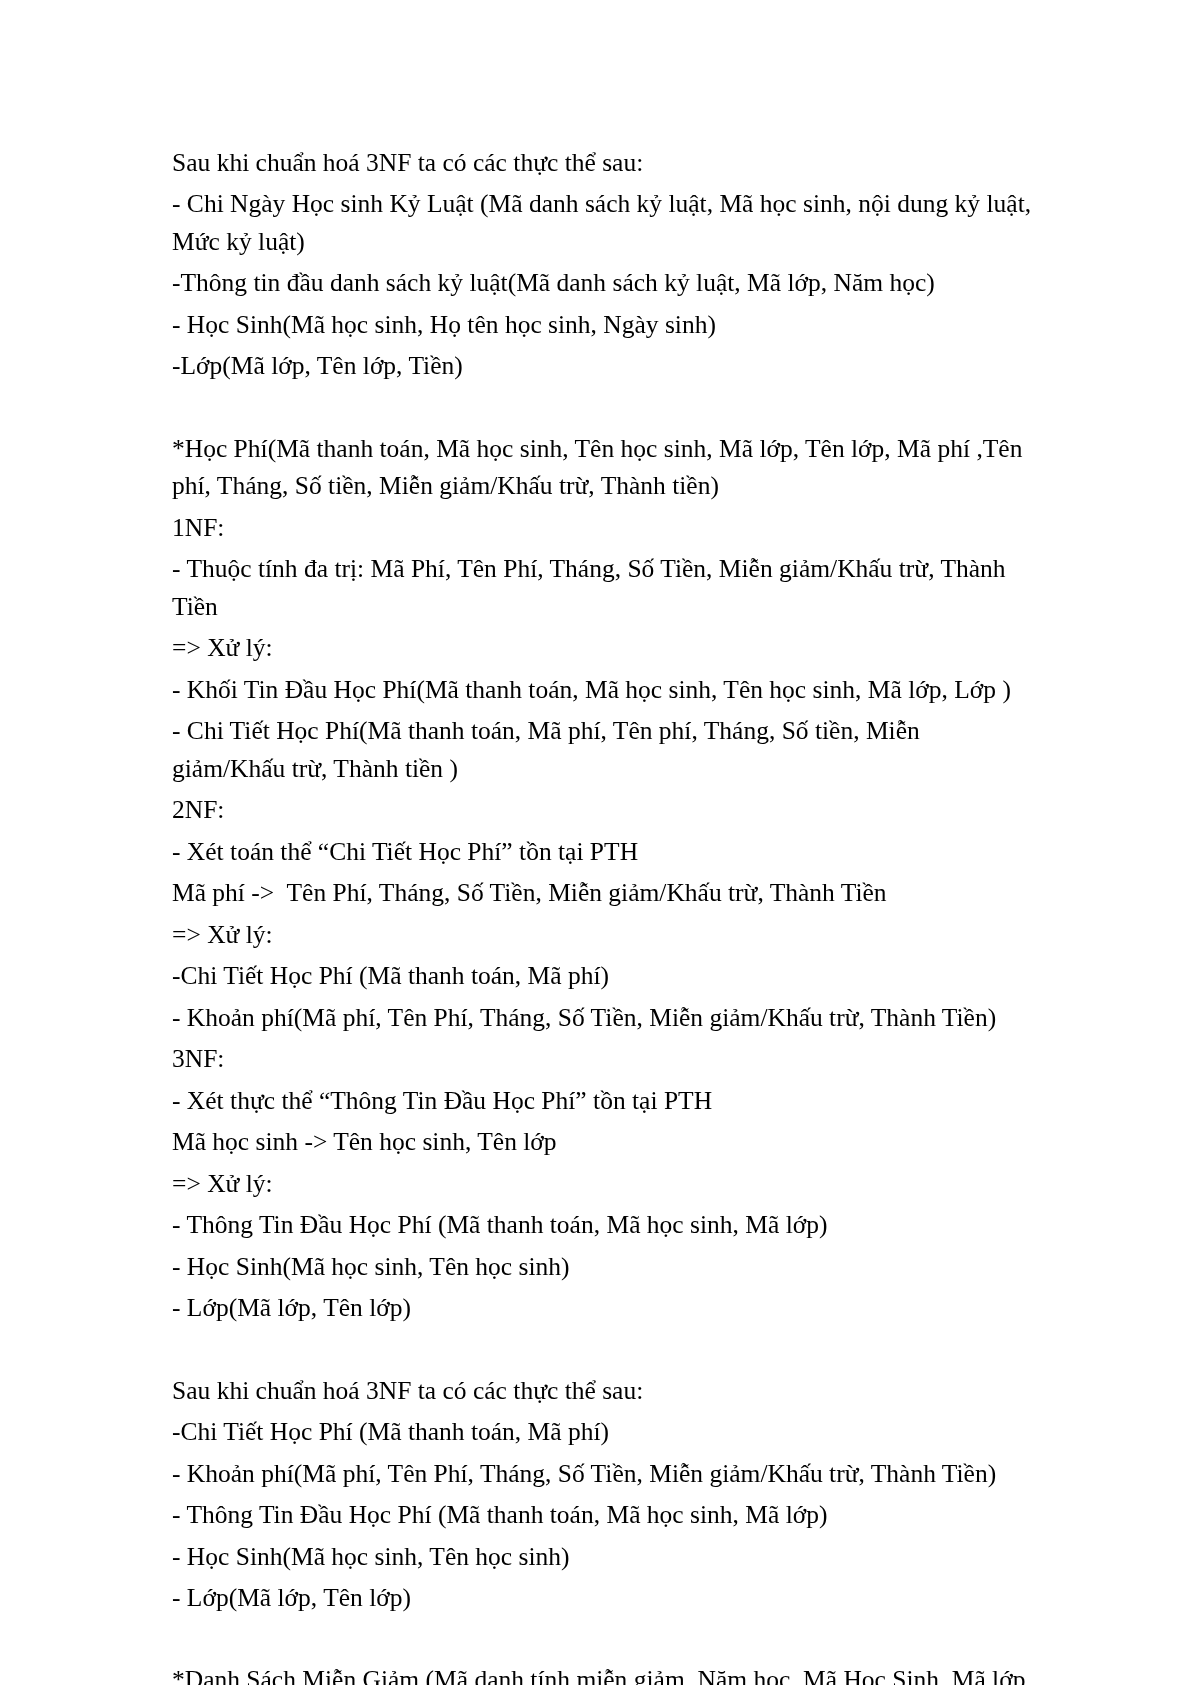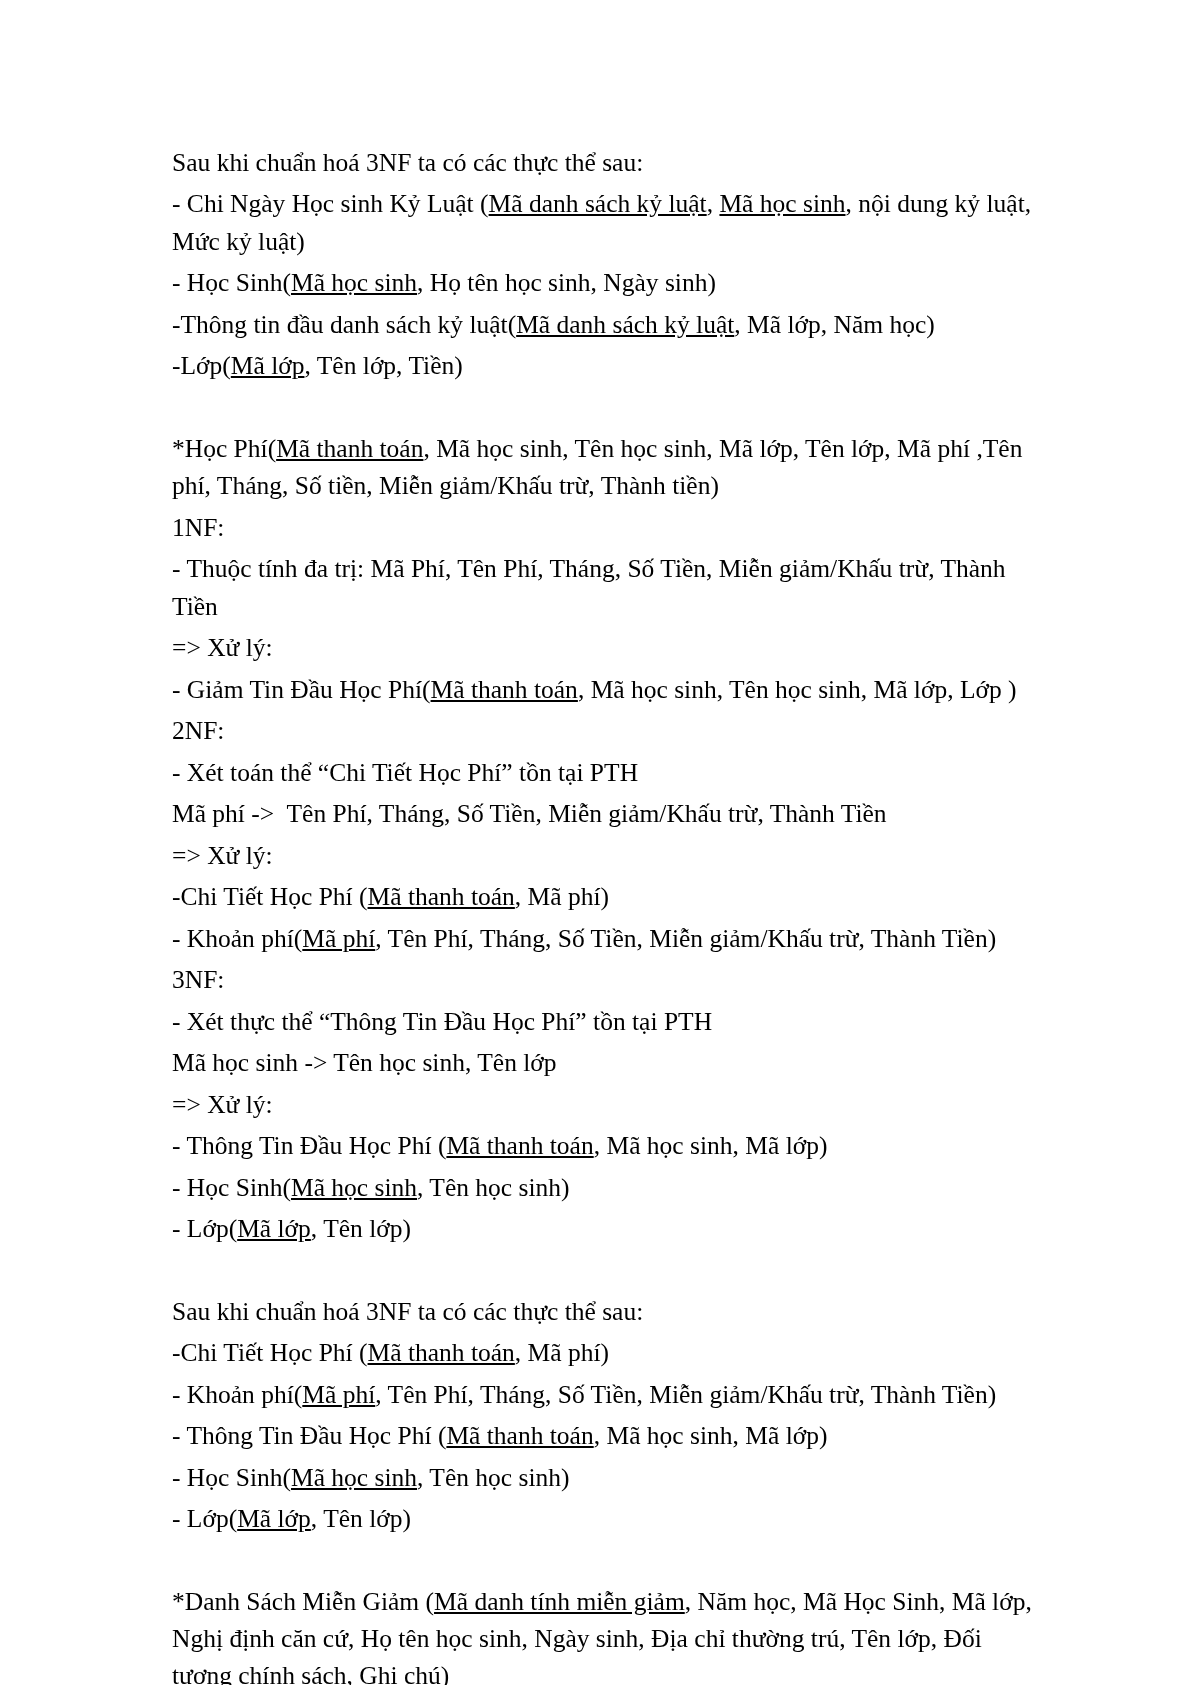--- a/index.html
+++ b/index.html
@@ -27,39 +27,39 @@
     text-align: left;
   }
   .para {
     margin: 4px;
     white-space: pre-wrap;
   }
   .blank {
     height: 37px;
   }
   .u {
-    text-decoration: underline;
   }
 </style>
 </head>
 <body>
 
 <div class="page">
   <div class="doc-body" id="doc-body">
       <p class="para"><span>Sau khi chuẩn hoá 3NF ta có các thực thể sau:</span></p>
       <p class="para"><span>- Chi Ngày Học sinh Kỷ Luật (</span><span class="u">Mã danh sách kỷ luật</span><span>, </span><span class="u">Mã học sinh</span><span>, nội dung kỷ luật, Mức kỷ luật)</span></p>
+      <p class="para"><span>-Thông tin đầu danh sách kỷ luật(</span><span class="u">Mã danh sách kỷ luật</span><span>, Mã lớp, Năm học)</span></p>
       <p class="para"><span>- Học Sinh(</span><span class="u">Mã học sinh</span><span>, Họ tên học sinh, Ngày sinh)</span></p>
-      <p class="para"><span>-Thông tin đầu danh sách kỷ luật(</span><span class="u">Mã danh sách kỷ luật</span><span>, Mã lớp, Năm học)</span></p>
       <p class="para"><span>-Lớp(</span><span class="u">Mã lớp</span><span>, Tên lớp, Tiền)</span></p>
       <div class="blank"></div>
       <p class="para"><span>*Học Phí(</span><span class="u">Mã thanh toán</span><span>, Mã học sinh, Tên học sinh, Mã lớp, Tên lớp, Mã phí ,Tên phí, Tháng, Số tiền, Miễn giảm/Khấu trừ, Thành tiền)</span></p>
       <p class="para"><span>1NF:</span></p>
       <p class="para"><span>- Thuộc tính đa trị: Mã Phí, Tên Phí, Tháng, Số Tiền, Miễn giảm/Khấu trừ, Thành Tiền</span></p>
       <p class="para"><span>=&gt; Xử lý:</span></p>
-      <p class="para"><span>- Giảm Tin Đầu Học Phí(</span><span class="u">Mã thanh toán</span><span>, Mã học sinh, Tên học sinh, Mã lớp, Lớp )</span></p>
+      <p class="para"><span>- Khối Tin Đầu Học Phí(</span><span class="u">Mã thanh toán</span><span>, Mã học sinh, Tên học sinh, Mã lớp, Lớp )</span></p>
+      <p class="para"><span>- Chi Tiết Học Phí(</span><span class="u">Mã thanh toán</span><span>, </span><span class="u">Mã phí</span><span>, Tên phí, Tháng, Số tiền, Miễn giảm/Khấu trừ, Thành tiền )</span></p>
       <p class="para"><span>2NF:</span></p>
       <p class="para"><span>- Xét toán thể “Chi Tiết Học Phí” tồn tại PTH</span></p>
       <p class="para"><span>Mã phí -&gt;  Tên Phí, Tháng, Số Tiền, Miễn giảm/Khấu trừ, Thành Tiền</span></p>
       <p class="para"><span>=&gt; Xử lý:</span></p>
       <p class="para"><span>-Chi Tiết Học Phí (</span><span class="u">Mã thanh toán</span><span>, Mã phí)</span></p>
       <p class="para"><span>- Khoản phí(</span><span class="u">Mã phí</span><span>, Tên Phí, Tháng, Số Tiền, Miễn giảm/Khấu trừ, Thành Tiền)</span></p>
       <p class="para"><span>3NF:</span></p>
       <p class="para"><span>- Xét thực thể “Thông Tin Đầu Học Phí” tồn tại PTH</span></p>
       <p class="para"><span>Mã học sinh -&gt; Tên học sinh, Tên lớp</span></p>
       <p class="para"><span>=&gt; Xử lý:</span></p>

